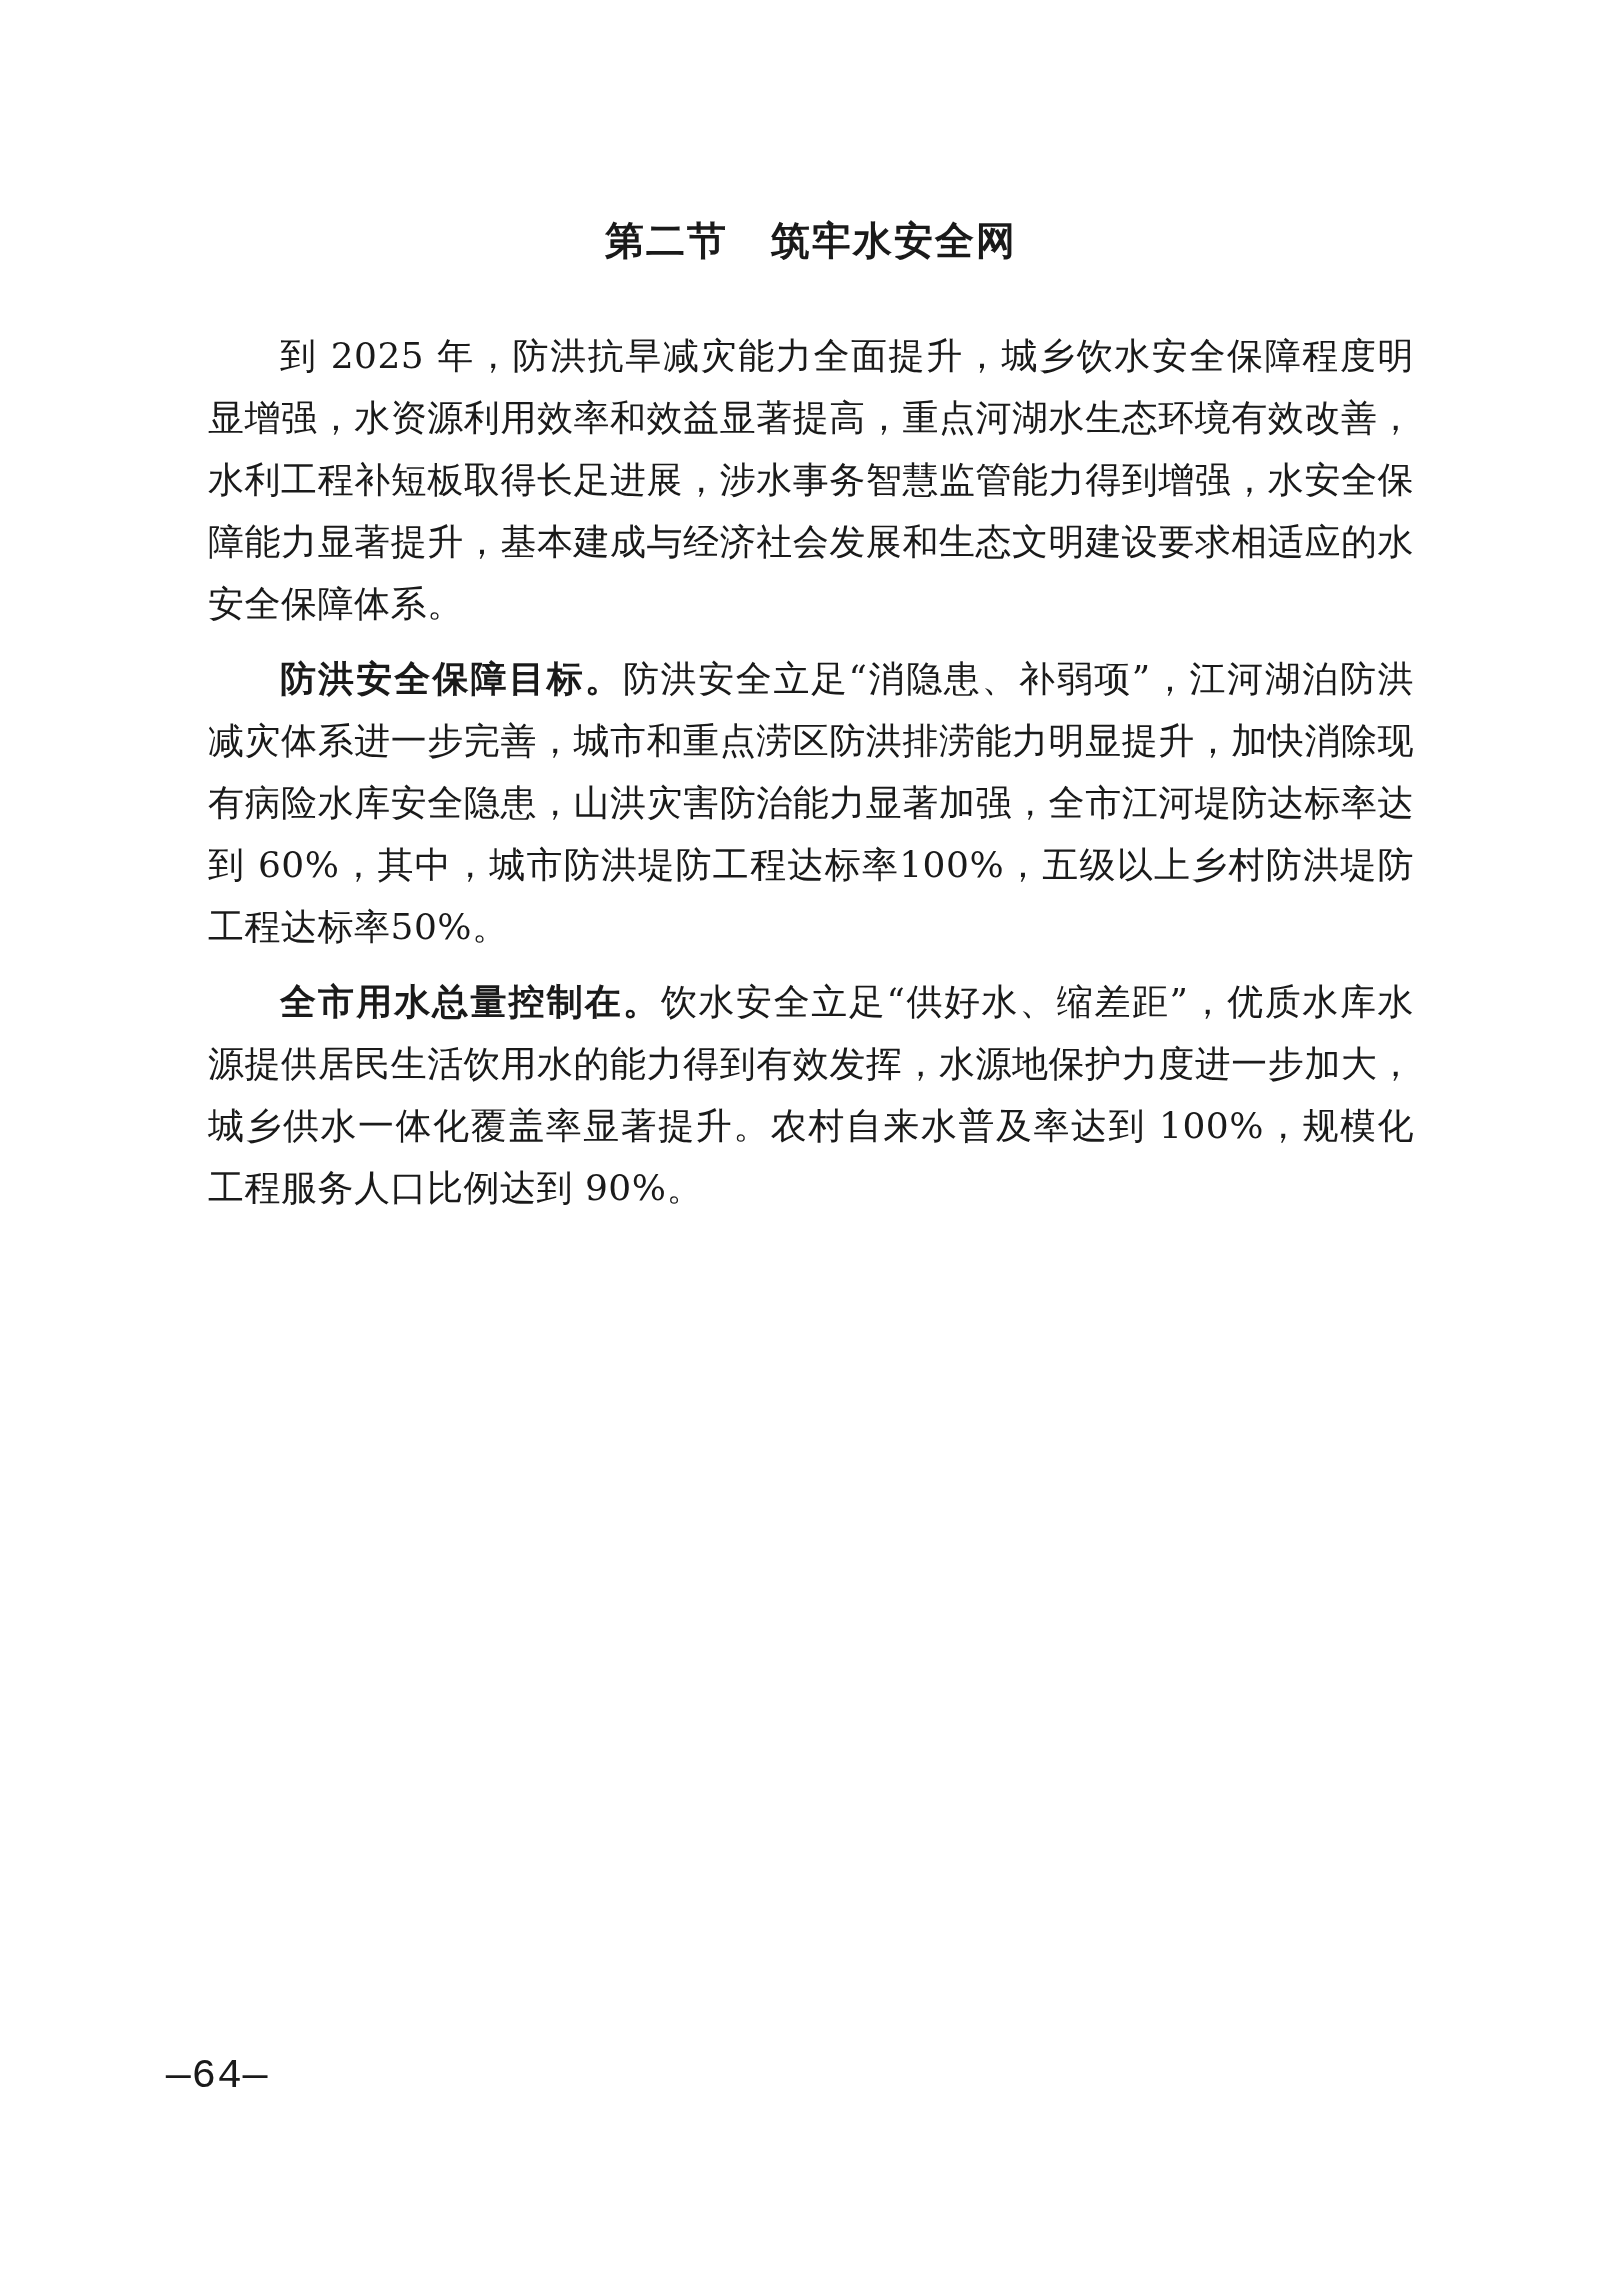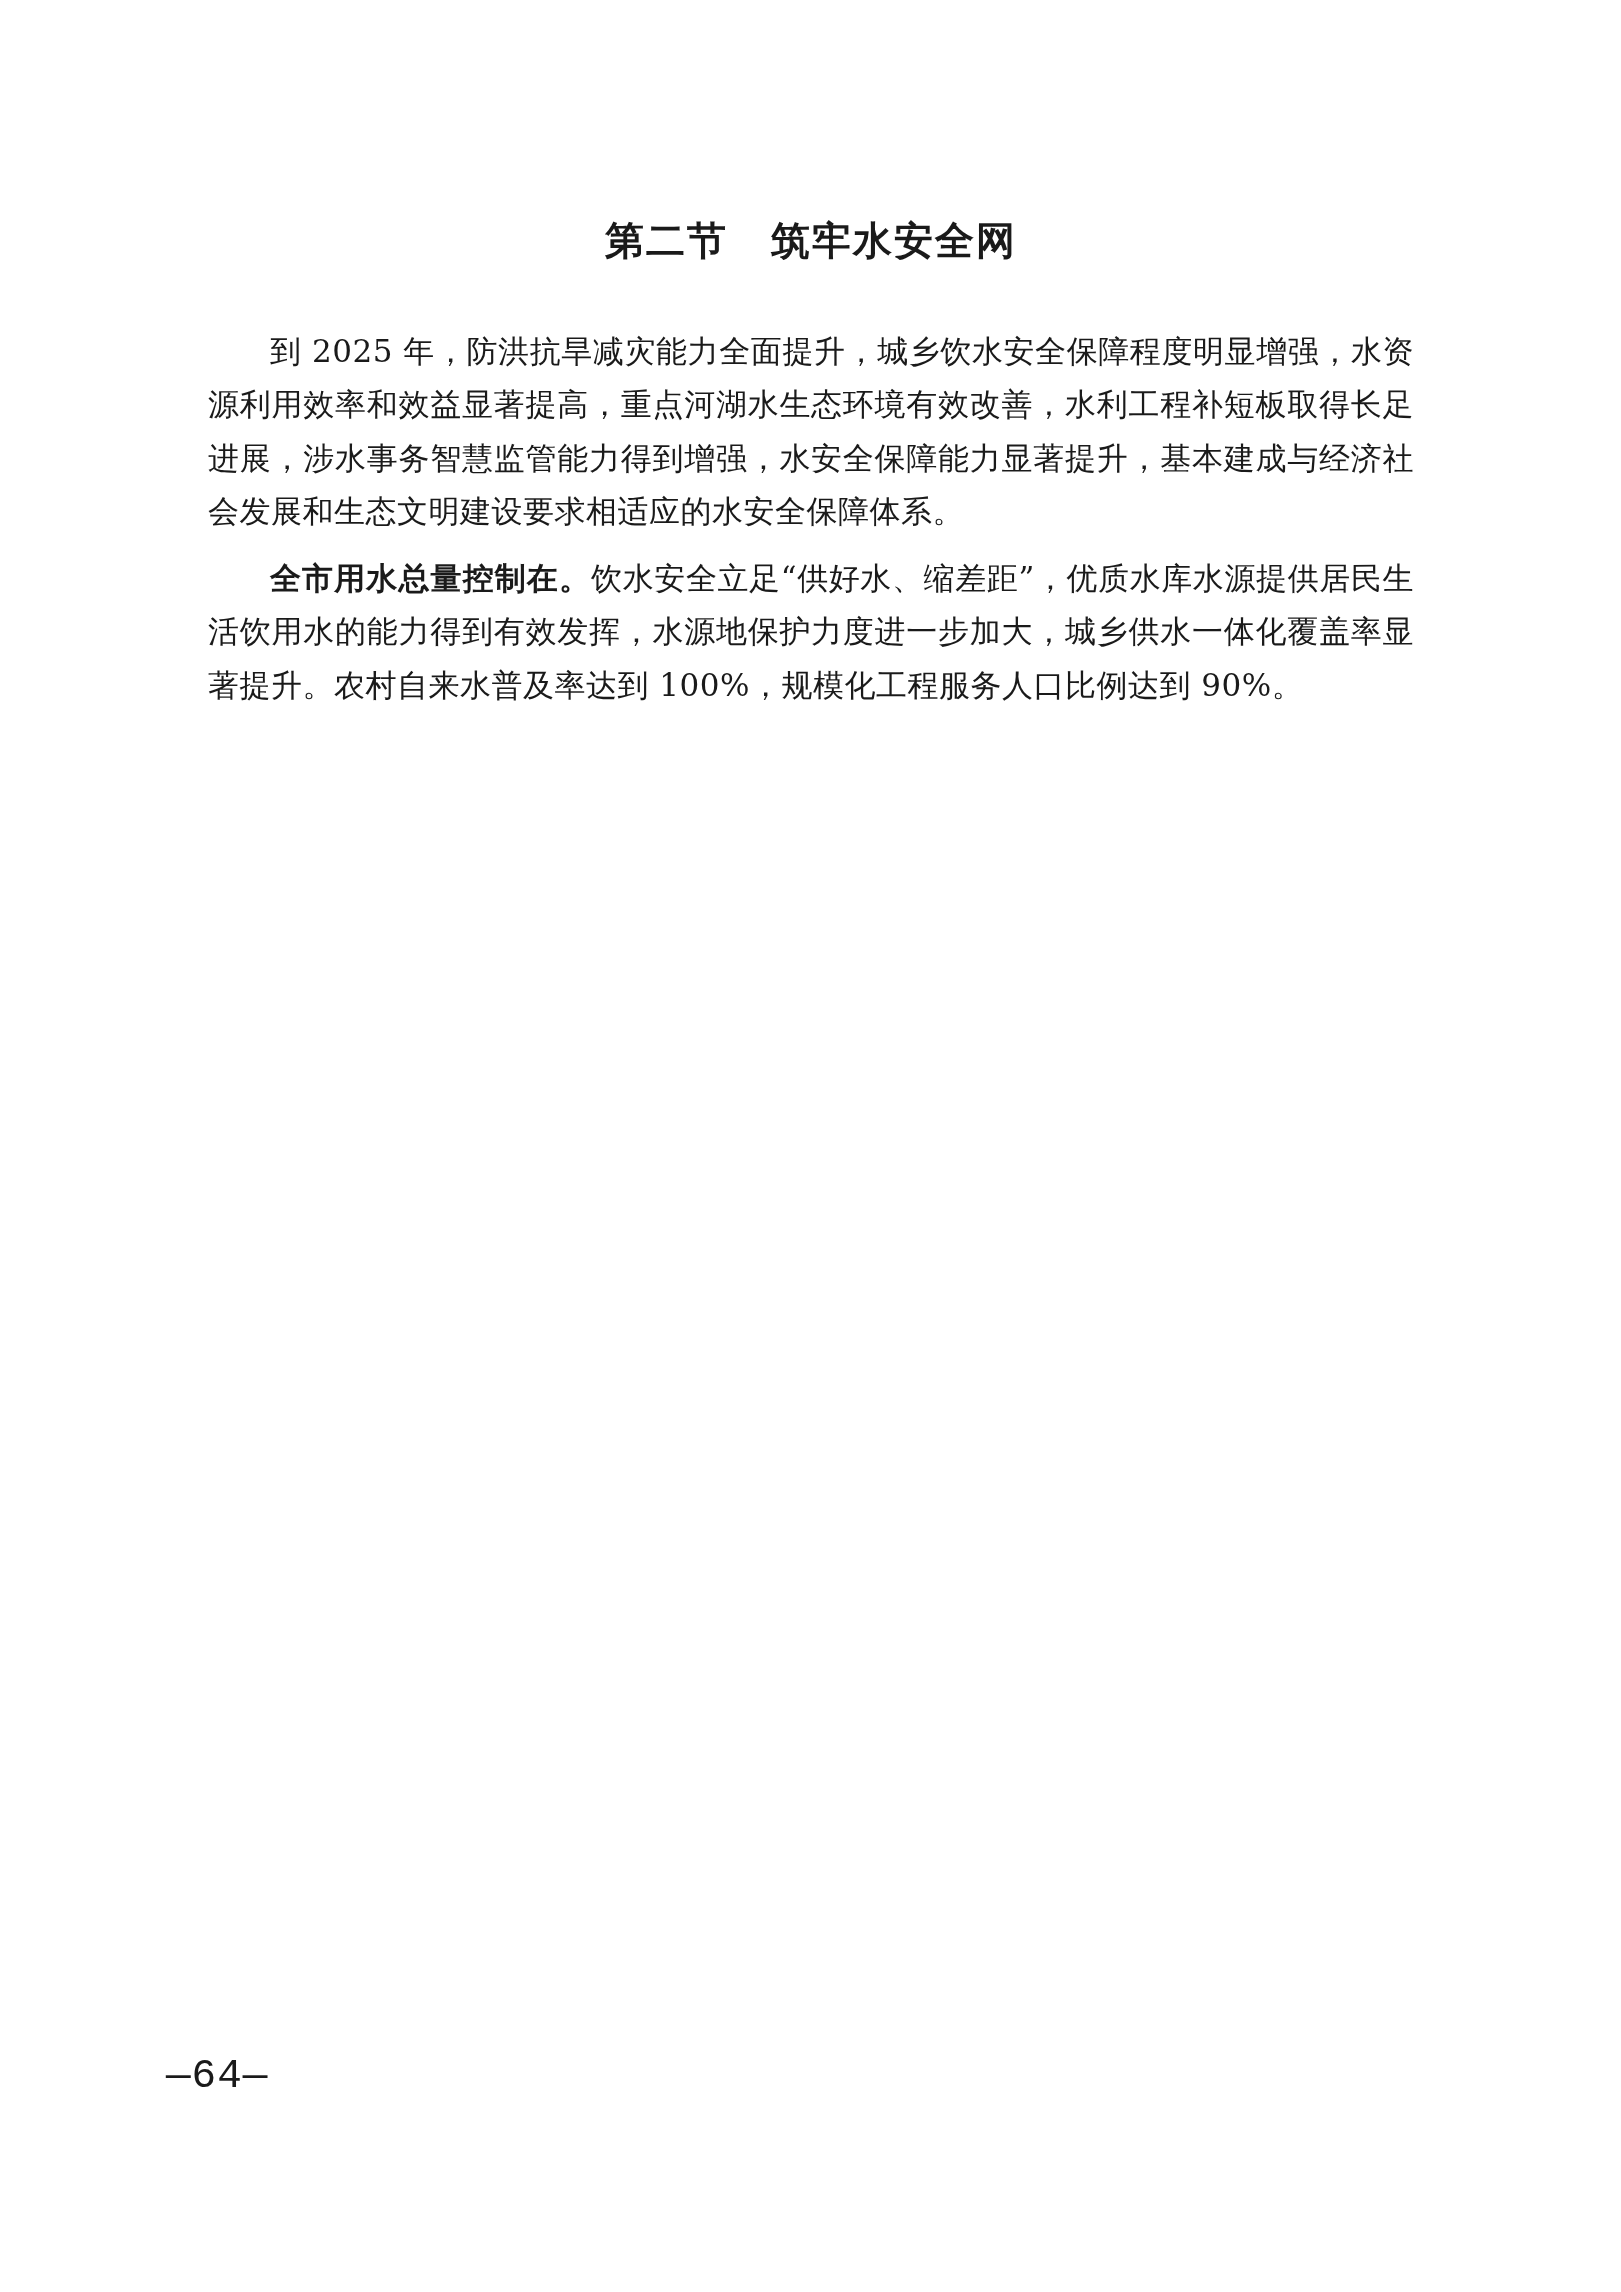--- a/index.html
+++ b/index.html
@@ -29,21 +29,21 @@
     font-weight: bold;
     letter-spacing: 2px;
     margin: 8px 0 57px 0;
     font-family: "DejaVu Sans", "Liberation Sans", sans-serif;
   }
   .section-title .gap {
     display: inline-block;
     width: 43px;
   }
   p.para {
-    font-size: 31px;
+    font-size: 36px;
     line-height: 1.72;
     margin: 0 0 13.7px 0;
     text-align: justify;
     text-justify: inter-ideograph;
     text-indent: 2em;
     letter-spacing: 0.5px;
   }
   .lead {
     font-weight: bold;
     font-family: "DejaVu Sans", "Liberation Sans", sans-serif;
@@ -66,20 +66,23 @@
   <div class="content">
 
     <h1 class="section-title">
       <span>第二节</span><span class="gap"></span><span>筑牢水安全网</span>
     </h1>
 
     <p class="para">
       <span>到 2025 年，防洪抗旱减灾能力全面提升，城乡饮水安全保障程度明显增强，水资源利用效率和效益显著提高，重点河湖水生态环境有效改善，水利工程补短板取得长足进展，涉水事务智慧监管能力得到增强，水安全保障能力显著提升，基本建成与经济社会发展和生态文明建设要求相适应的水安全保障体系。</span>
     </p>
 
+    <p class="para">
+      <span class="lead">防洪安全保障目标。</span><span>防洪安全立足“消隐患、补弱项”，江河湖泊防洪减灾体系进一步完善，城市和重点涝区防洪排涝能力明显提升，加快消除现有病险水库安全隐患，山洪灾害防治能力显著加强，全市江河堤防达标率达到 60%，其中，城市防洪堤防工程达标率100%，五级以上乡村防洪堤防工程达标率50%。</span>
+    </p>
 
     <p class="para">
       <span class="lead">全市用水总量控制在。</span><span>饮水安全立足“供好水、缩差距”，优质水库水源提供居民生活饮用水的能力得到有效发挥，水源地保护力度进一步加大，城乡供水一体化覆盖率显著提升。农村自来水普及率达到 100%，规模化工程服务人口比例达到 90%。</span>
     </p>
 
 
   </div>
 
   <div class="page-number">—64—</div>
 

